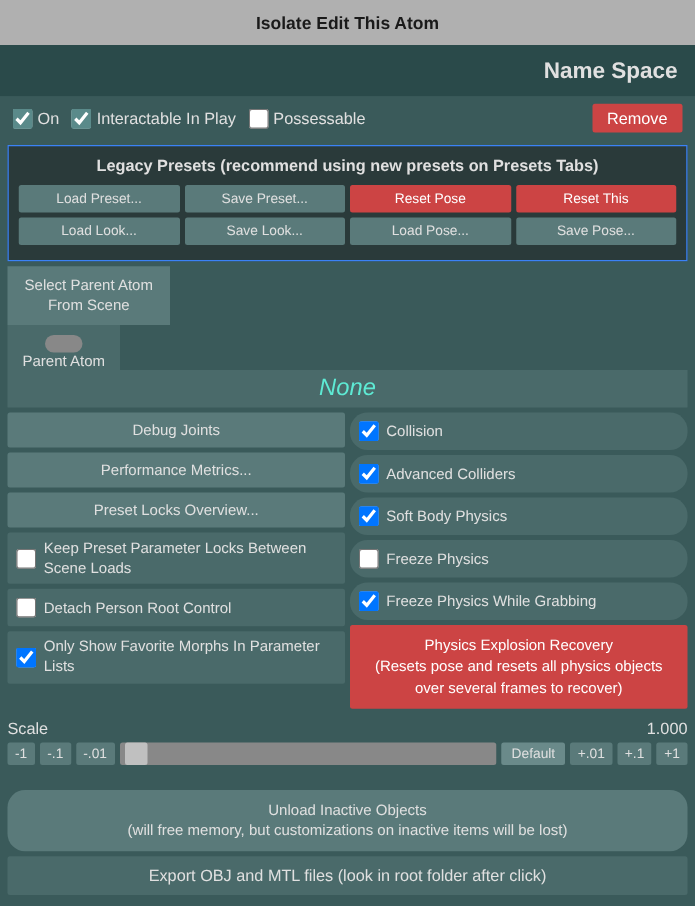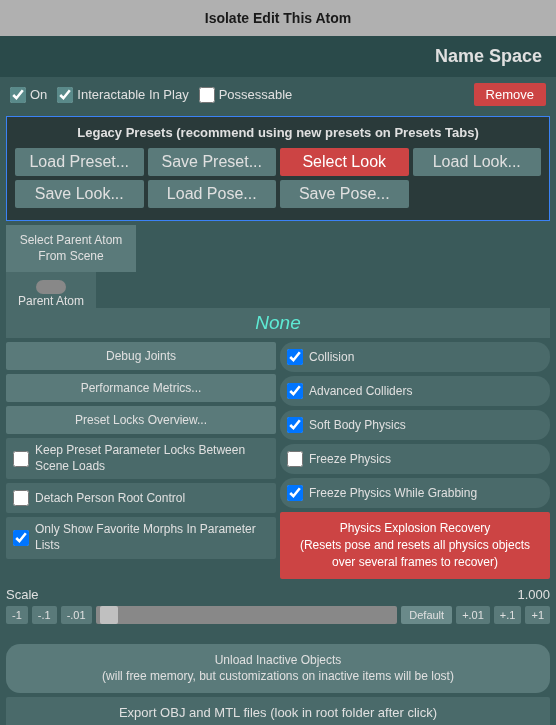--- a/index.html
+++ b/index.html
@@ -96,21 +96,21 @@
       display: grid;
       grid-template-columns: 1fr 1fr 1fr 1fr;
       gap: 4px;
       margin-bottom: 4px;
     }
     .preset-btn {
       background: #5a7a7a;
       color: #e0e0e0;
       border: none;
       padding: 5px 4px;
-      font-size: 16px;
+      font-size: 11px;
       cursor: pointer;
       text-align: center;
       border-radius: 2px;
     }
     .preset-btn.red {
       background: #cc4444;
       color: white;
     }
 
     
@@ -355,21 +355,22 @@
     <label for="possessable-cb">Possessable</label>
   </div>
   <button class="remove-btn">Remove</button>
 </div>
 
 <div class="legacy-section">
   <div class="legacy-title">Legacy Presets (recommend using new presets on Presets Tabs)</div>
   <div class="preset-grid">
     <button class="preset-btn">Load Preset...</button>
     <button class="preset-btn">Save Preset...</button>
-    <button class="preset-btn red">Select Look</button>
+    <button class="preset-btn red">Reset Pose</button>
+    <button class="preset-btn red">Reset This</button>
     <button class="preset-btn">Load Look...</button>
     <button class="preset-btn">Save Look...</button>
     <button class="preset-btn">Load Pose...</button>
     <button class="preset-btn">Save Pose...</button>
   </div>
 </div>
 
 <div class="parent-atom-row">
   <button class="select-parent-btn">
     <span>Select Parent Atom From Scene</span>

